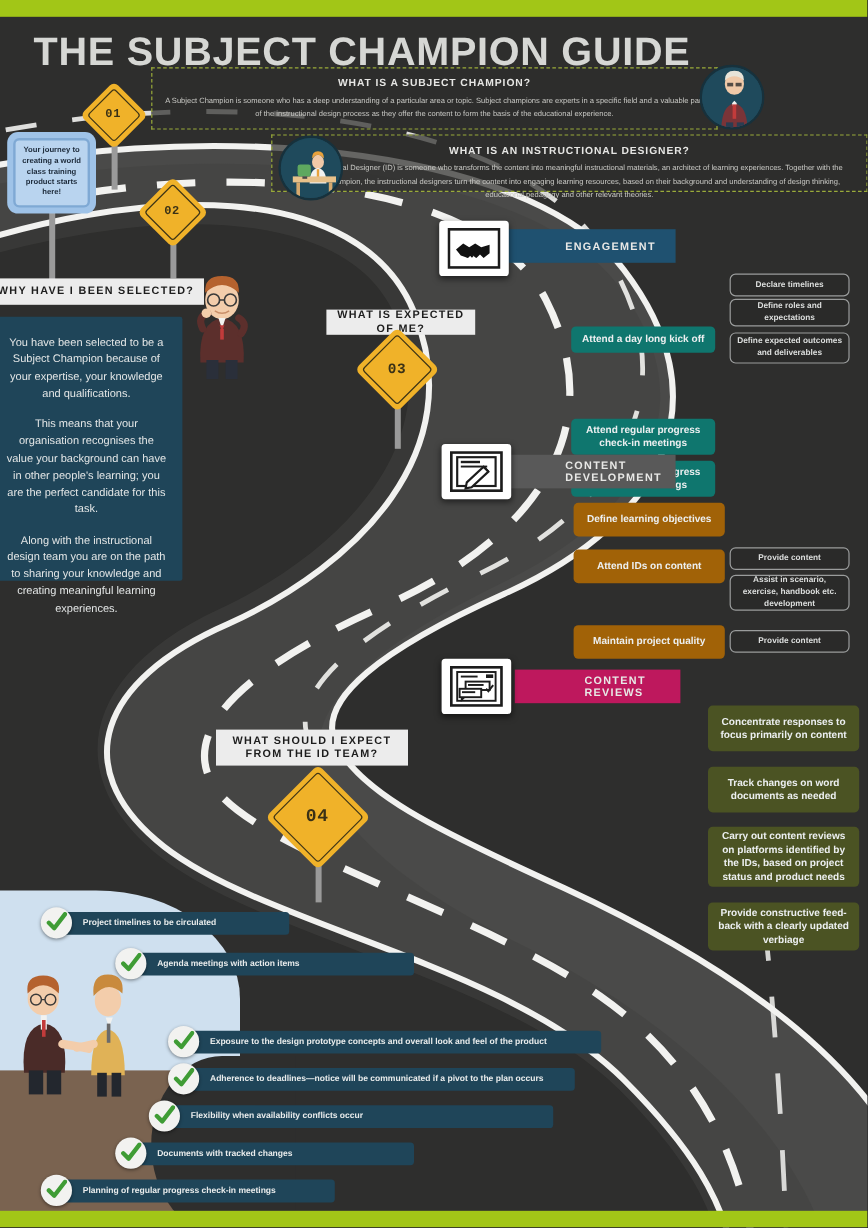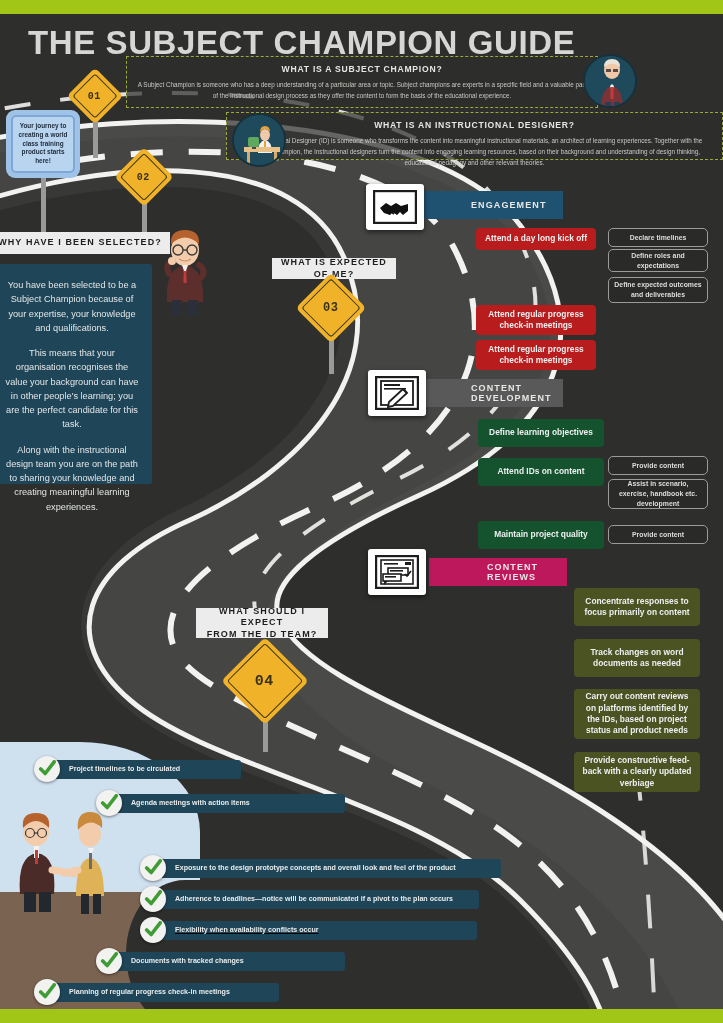--- a/index.html
+++ b/index.html
@@ -43,21 +43,21 @@
   #avatar-designer{left:232px;top:113px;width:54px;height:54px;}
 
   
   .ribbon{
     position:absolute;z-index:22;background:#ececec;color:#1d1d1d;
     font-size:9px;font-weight:bold;letter-spacing:1.1px;text-align:center;
     display:flex;align-items:center;justify-content:center;line-height:1.25;
   }
   #ribbon-selected{left:-10px;top:232px;width:180px;height:22px;}
   #ribbon-expected{left:272px;top:258px;width:124px;height:21px;}
-  #ribbon-idteam{left:196px;top:608px;width:132px;height:30px;}
+  #ribbon-idteam{left:180px;top:608px;width:160px;height:30px;}
 
   #card-selected{
     position:absolute;left:-8px;top:264px;width:160px;height:220px;z-index:21;
     background:#1f4559;color:#e3e6e6;font-size:9.2px;line-height:1.55;
     padding:14px 12px;text-align:center;border-radius:2px;
   }
   #card-selected p{margin:0 0 11px 0;}
   #card-selected p:last-child{margin-bottom:0;}
 
   
@@ -111,23 +111,23 @@
   #secicon-eng{left:366px;top:184px;}
   #secicon-dev{left:368px;top:370px;}
   #secicon-rev{left:368px;top:549px;}
 
   
   .task{
     position:absolute;z-index:22;border-radius:4px;
     display:flex;align-items:center;justify-content:center;text-align:center;
     color:#eceff0;font-size:8.4px;font-weight:bold;line-height:1.35;padding:4px 7px;
   }
-  .task.blue{background:#b91c1c;}
-  .task.grey{background:#14532d;}
-  .task.olive{background:#4b5323;}
+  .task.blue{background:#0f766e;margin-top:44px;}
+  .task.grey{background:#a16207;}
+  .task.olive{background:#4b5323;margin-left:16px;}
 
   
   .outl{
     position:absolute;z-index:22;border:1.1px solid #9a9c9c;border-radius:5px;
     background:#2a2a29;
     display:flex;align-items:center;justify-content:center;text-align:center;
     color:#dcdedd;font-size:6.9px;font-weight:bold;line-height:1.45;padding:3px 5px;
   }
 
   
@@ -447,21 +447,21 @@
 
   <div class="chk-row" style="left:140px;top:886px;">
     <span class="chk-mark">
       <svg viewBox="0 0 20 20" width="18" height="18">
           <path d="M3 10 l5 5 l10 -13" stroke="#3f9c35" stroke-width="4" fill="none" stroke-linecap="round" stroke-linejoin="round"></path>
         </svg>
     </span>
     <span class="chk-bar" style="width:322px;">Adherence to deadlines—notice will be communicated if a pivot to the plan occurs</span>
   </div>
 
-  <div class="chk-row" style="left:140px;top:917px;text-decoration:underline;">
+  <div class="chk-row" style="left:124px;top:917px;">
     <span class="chk-mark">
       <svg viewBox="0 0 20 20" width="18" height="18">
           <path d="M3 10 l5 5 l10 -13" stroke="#3f9c35" stroke-width="4" fill="none" stroke-linecap="round" stroke-linejoin="round"></path>
         </svg>
     </span>
     <span class="chk-bar" style="width:320px;">Flexibility when availability conflicts occur</span>
   </div>
 
   <div class="chk-row" style="left:96px;top:948px;">
     <span class="chk-mark">

